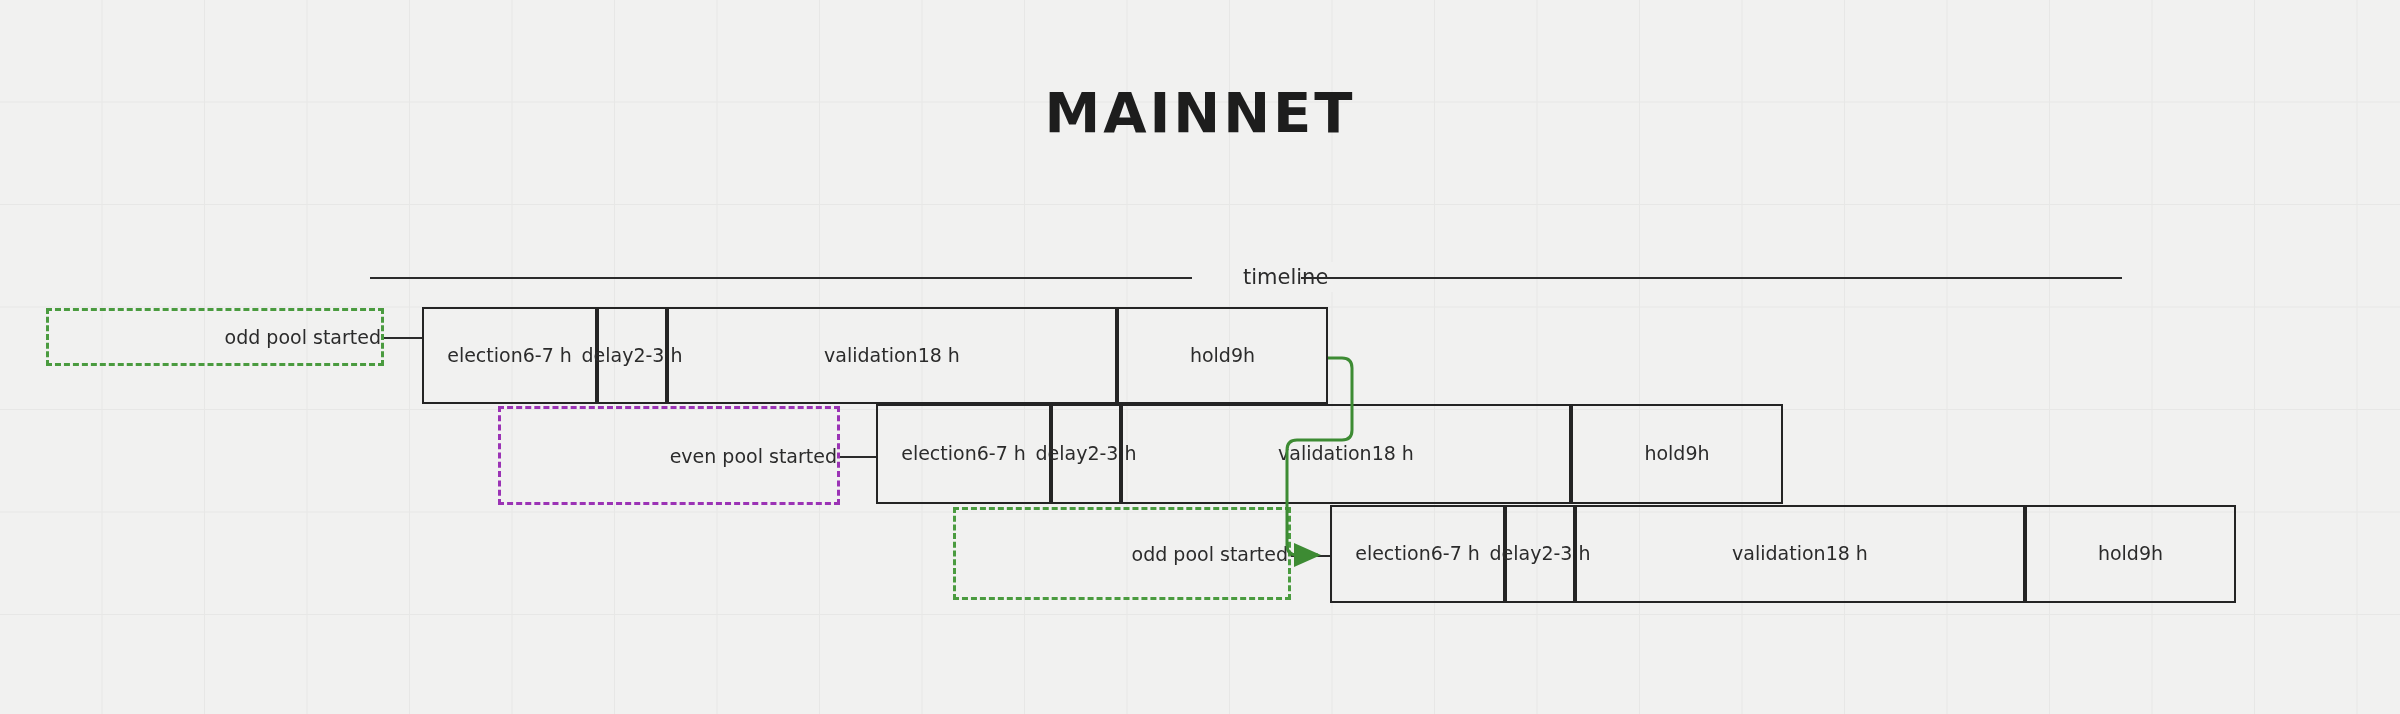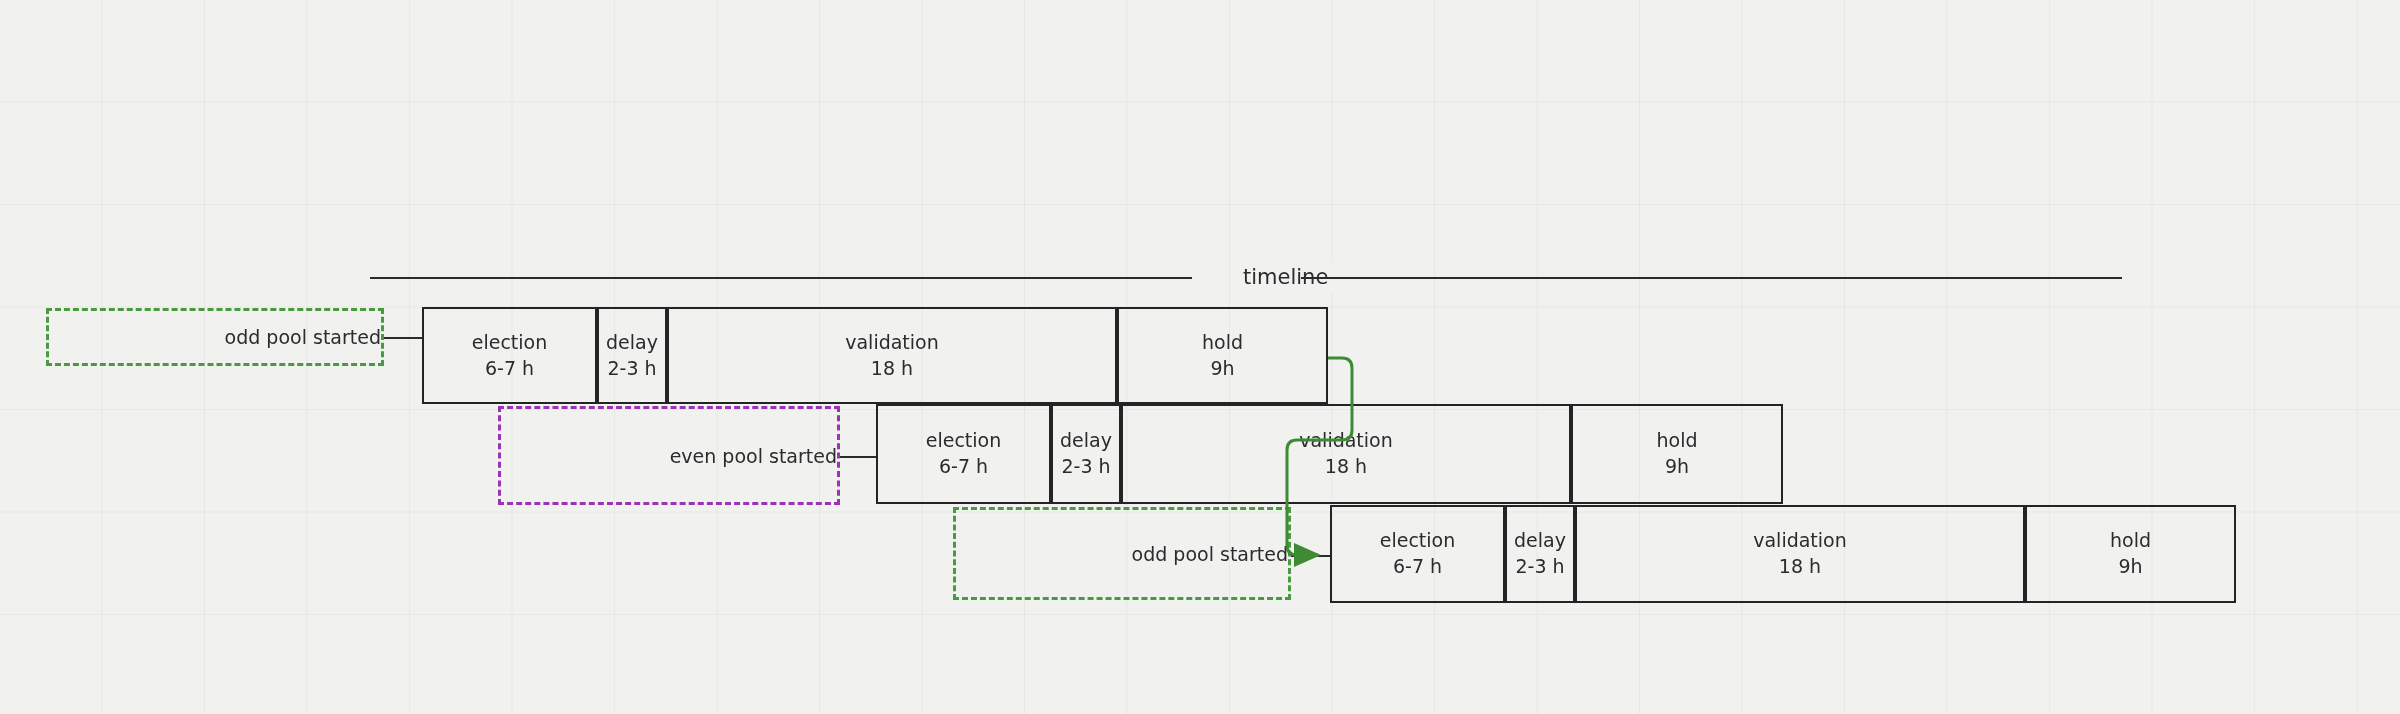--- a/index.html
+++ b/index.html
@@ -54,21 +54,20 @@
     white-space: nowrap;
   }
 
   
   .phase {
     position: absolute;
     box-sizing: border-box;
     border: 2.6px solid #242424;
     background: transparent;
     display: flex;
-    flex-direction: column;
     align-items: center;
     justify-content: center;
     color: #2b2b2b;
     font-size: 19px;
     line-height: 1.35;
   }
   .phase .nm, .phase .dur { display: block; white-space: nowrap; }
 
   
   .note {
@@ -99,20 +98,21 @@
     width: 2400px;
     height: 714px;
     pointer-events: none;
   }
 </style>
 </head>
 <body>
 
 <div id="canvas">
 
+  <div class="title">MAINNET</div>
 
   <div class="axis-line" id="axis-left" style="left: 370px; width: 821.5px; top: 277px;"></div>
   <div class="axis-label" id="axis-label" style="left: 1231px;">timeline</div>
   <div class="axis-line" id="axis-right" style="left: 1300.5px; width: 821.5px; top: 277px;"></div>
 
   <div id="rows-host">
       <div class="phase" style="left: 422px; top: 307px; width: 175px; height: 97px;">
         <span class="nm">election</span>
         <span class="dur">6-7 h</span>
       </div>

